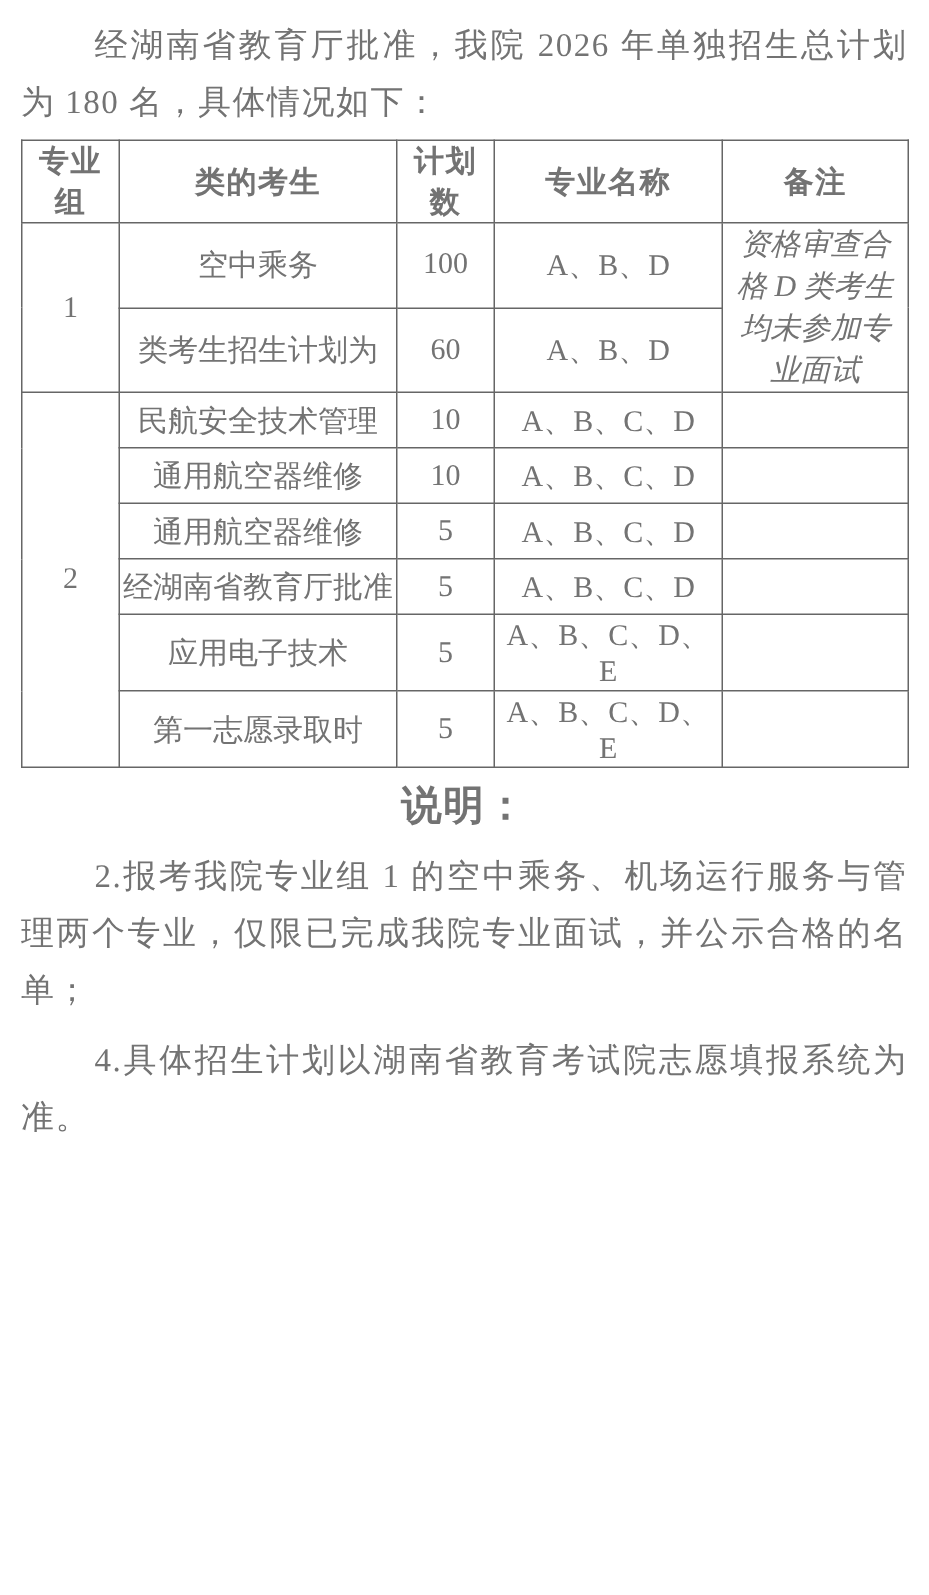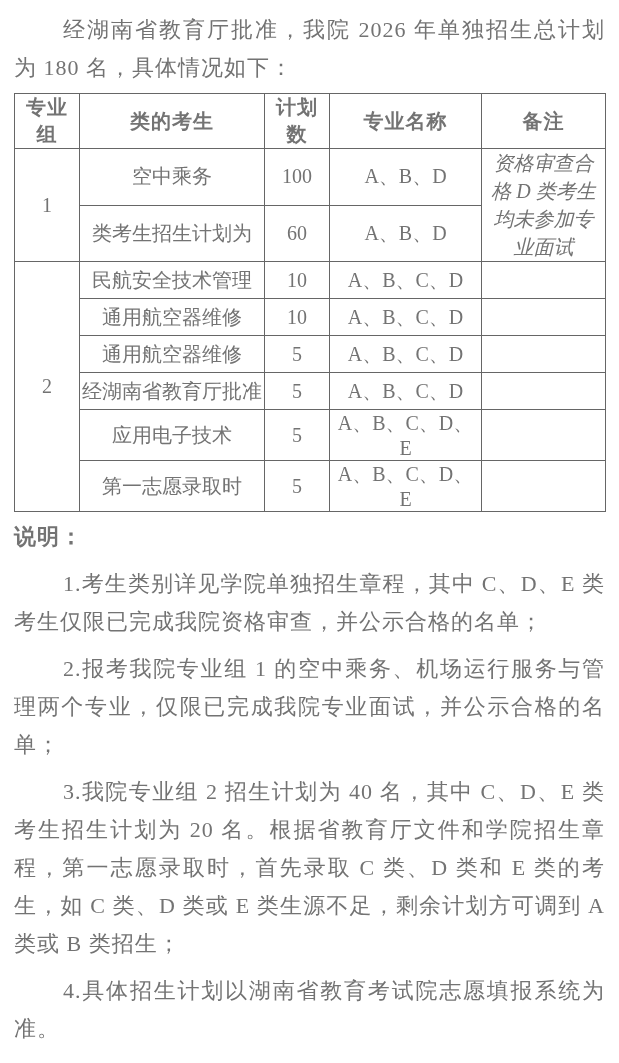--- a/index.html
+++ b/index.html
@@ -56,23 +56,24 @@
   td.remark-cell {
     font-size: 19px;
     line-height: 28px;
     padding: 0 7px;
     font-style: italic;
   }
   .notes-heading {
     margin: 6px 0 0 0;
     font-family: "Liberation Sans", sans-serif;
     font-weight: bold;
-    font-size: 22px;
+    font-size: 27px;
     line-height: 38px;
     letter-spacing: 1px;
+    text-align: center;
   }
   .note {
     margin: 9px 0 0 0;
     font-size: 22px;
     line-height: 38px;
     letter-spacing: 1px;
     text-align: justify;
     text-justify: inter-ideograph;
     text-indent: 49px;
   }
@@ -149,18 +150,16 @@
         <td>第一志愿录取时</td>
         <td>5</td>
         <td>A、B、C、D、E</td>
         <td class="remark-cell"></td>
       </tr>
     </tbody>
   </table>
 
   <p class="notes-heading">说明：</p>
 
-  <p class="note">1.考生类别详见学院单独招生章程，其中 C、D、E 类考生仅限已完成我院资格审查，并公示合格的名单；</p>
   <p class="note">2.报考我院专业组 1 的空中乘务、机场运行服务与管理两个专业，仅限已完成我院专业面试，并公示合格的名单；</p>
-  <p class="note">3.我院专业组 2 招生计划为 40 名，其中 C、D、E 类考生招生计划为 20 名。根据省教育厅文件和学院招生章程，第一志愿录取时，首先录取 C 类、D 类和 E 类的考生，如 C 类、D 类或 E 类生源不足，剩余计划方可调到 A 类或 B 类招生；</p>
   <p class="note">4.具体招生计划以湖南省教育考试院志愿填报系统为准。</p>
 
 </div>
 
 </body></html>

